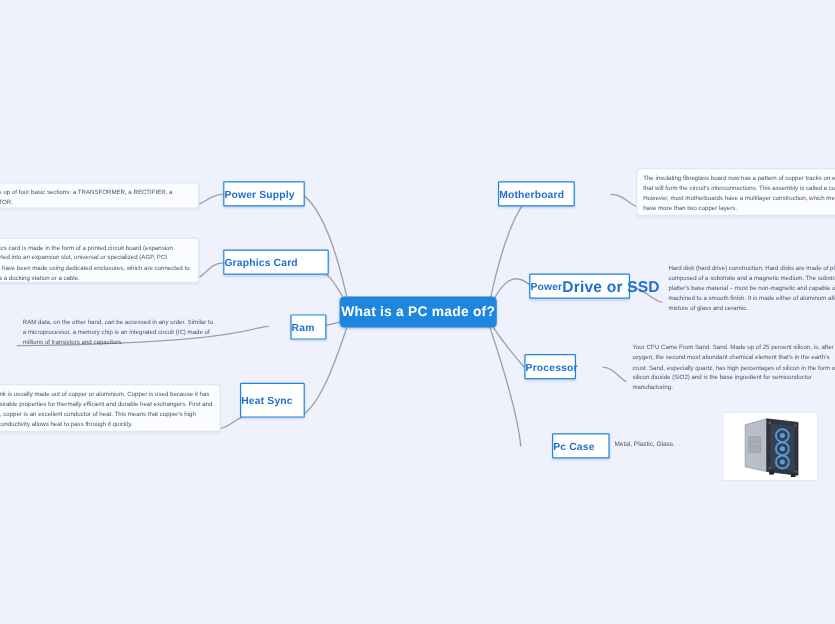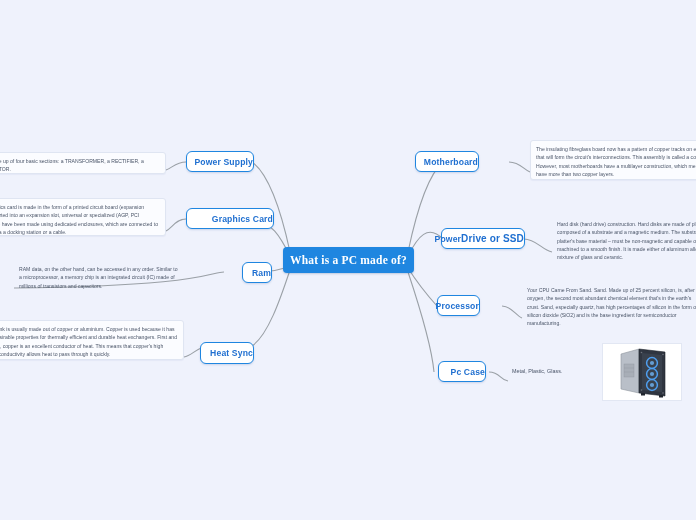--- a/index.html
+++ b/index.html
@@ -42,35 +42,34 @@
     justify-content: center;
     box-shadow: 0 1px 2px rgba(20,60,120,0.22);
     white-space: nowrap;
   }
 
   
   .branch-node {
     position: absolute;
     background: #ffffff;
     border: 1.6px solid #1f86e0;
-    border-radius: 6px;
+    border-radius: 1px;
     color: #1f6fd0;
     font-weight: bold;
     font-size: 8.6px;
     letter-spacing: 0.15px;
     display: flex;
     align-items: center;
-    justify-content: flex-end;
+    justify-content: flex-start;
     box-shadow: 0 1px 2px rgba(40,80,150,0.18);
     white-space: nowrap;
     box-sizing: border-box;
-    padding-left: 8px;
   }
   .branch-node .lbl-small {
-    font-size: 10px;
+    font-size: 13px;
   }
 
   
   .detail-panel {
     position: absolute;
     background: #fbfcff;
     border: 1px solid #dfe5f2;
     border-radius: 3px;
     color: #4a5568;
     font-size: 5.1px;
@@ -122,55 +121,55 @@
       <path d="M224,272 C210,272 202,286 14,288"></path>
       <path d="M209,346 C198,346 192,356 184,357"></path>
 
       <path d="M509,162 C520,162 524,170 530,172"></path>
       <path d="M524,239 C536,239 542,250 552,252"></path>
       <path d="M502,306 C512,306 516,316 522,318"></path>
       <path d="M489,372 C500,372 500,380 508,381"></path>
     </g>
   </svg>
 
-  <div class="center-node" style="left:283px; top:247px; width:131px; height:26px;font-family:Liberation Serif, serif;">
+  <div class="center-node" style="left:283px; top:247px; width:131px; height:26px;">
     <span>What is a PC made of?</span>
   </div>
 
   <div class="branch-node" style="left:186px; top:151px; width:68px; height:21px;">
     <span>Power Supply</span>
   </div>
 
   <div class="branch-node" style="left:186px; top:208px; width:88px; height:21px;">
     <span>Graphics Card</span>
   </div>
 
   <div class="branch-node" style="left:224px; top:262px; width:30px; height:21px;margin-left:18px;">
     <span>Ram</span>
   </div>
 
-  <div class="branch-node" style="left:200px; top:342px; width:54px; height:22px;">
+  <div class="branch-node" style="left:200px; top:319px; width:54px; height:29px;">
     <span>Heat Sync</span>
   </div>
 
   <div class="branch-node" style="left:415px; top:151px; width:64px; height:21px;">
     <span>Motherboard</span>
   </div>
 
   <div class="branch-node" style="left:441px; top:228px; width:84px; height:21px;">
     <span>Power</span>
     <span style="width:2px"></span>
     <span class="lbl-small">Drive or SSD</span>
   </div>
 
   <div class="branch-node" style="left:437px; top:295px; width:43px; height:21px;">
     <span>Processor</span>
   </div>
 
-  <div class="branch-node" style="left:438px; top:361px; width:48px; height:21px;">
+  <div class="branch-node" style="left:460px; top:361px; width:48px; height:21px;">
     <span>Pc Case</span>
   </div>
 
   <div class="detail-panel" style="left:-62px; top:152px; width:228px; height:22px;">
     <span>Power supplies are made up of four basic sections: a TRANSFORMER, a RECTIFIER, a FILTER, and a REGULATOR.</span>
   </div>
 
   <div class="detail-panel" style="left:-42px; top:198px; width:208px; height:38px;">
     <span>Often the graphics card is made in the form of a printed circuit board (expansion board) and inserted into an expansion slot, universal or specialized (AGP, PCI Express). Some have been made using dedicated enclosures, which are connected to the computer via a docking station or a cable.</span>
   </div>

